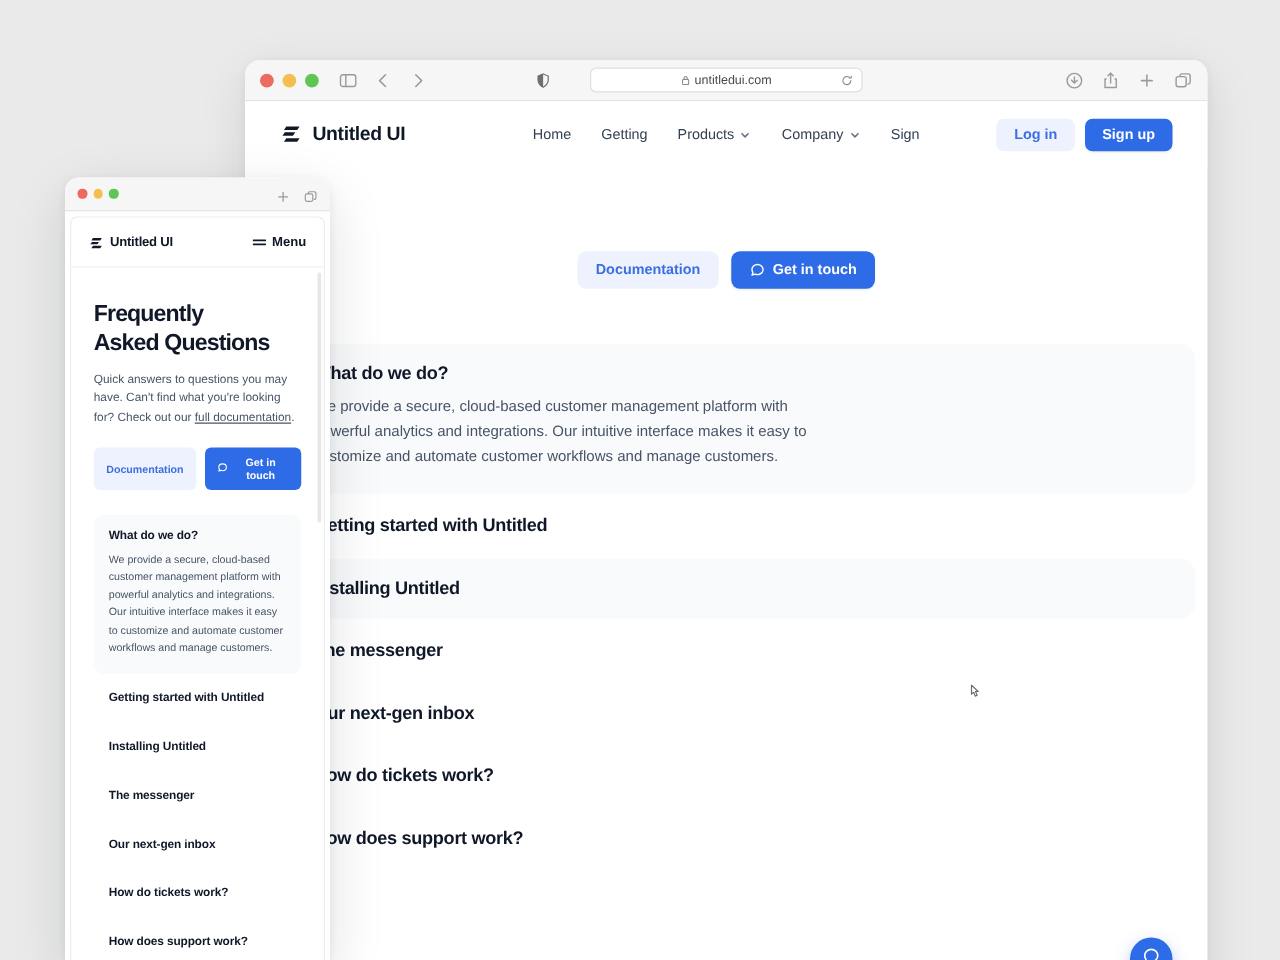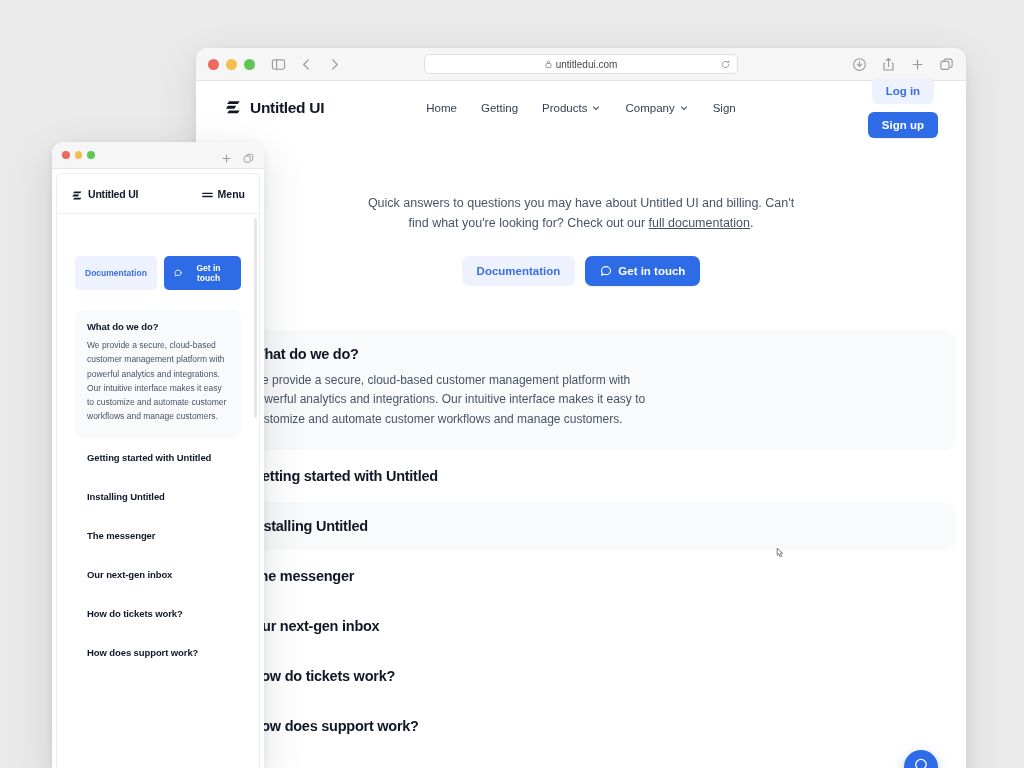--- a/index.html
+++ b/index.html
@@ -37,21 +37,21 @@
   .dot.green { background: #61c554; }
 
   .chrome-icons-left { display: flex; align-items: center; gap: 13px; margin-left: 16px; }
   .chrome-ico { width: 15px; height: 15px; color: #9a9a9a; display: flex; align-items: center; justify-content: center; }
   .chrome-ico svg { width: 100%; height: 100%; display: block; }
 
   .addr-wrap { position: absolute; left: 0; right: 0; display: flex; justify-content: center; align-items: center; pointer-events: none; }
   .shield-ico { position: absolute; left: 232px; width: 13px; height: 13px; color: #6e6e6e; pointer-events: auto; }
   .addressbar {
     pointer-events: auto;
-    width: 314px; height: 20px;
+    width: 218px; height: 20px;
     background: #ffffff;
     border: 1px solid #e0e0e0;
     border-radius: 5px;
     display: flex; align-items: center; justify-content: center;
     position: relative;
     font-size: 10px; color: #4a4a4a;
     gap: 4px;
   }
   .addressbar .lock { width: 7px; height: 9px; display: block; color: #8a8a8a; }
   .addressbar .reload { position: absolute; right: 7px; width: 9px; height: 9px; color: #8a8a8a; }
@@ -67,21 +67,21 @@
     position: relative;
   }
   .logo { display: flex; align-items: center; gap: 8px; }
   .logo-mark { width: 18px; height: 18px; display: block; }
   .logo-text { font-size: 15.5px; font-weight: 700; color: #101828; letter-spacing: -0.3px; }
 
   .nav { position: absolute; left: 0; right: 0; display: flex; justify-content: center; gap: 24px; align-items: center; pointer-events: none; }
   .nav a { pointer-events: auto; font-size: 11.5px; font-weight: 400; color: #344054; text-decoration: none; display: flex; align-items: center; gap: 4px; }
   .chev-sm { width: 10px; height: 10px; color: #667085; }
 
-  .header-actions { margin-left: auto; display: flex; align-items: center; gap: 8px; flex-direction: column; }
+  .header-actions { margin-left: auto; display: flex; align-items: flex-end; gap: 8px; }
   .btn-login {
     font-size: 11.5px; font-weight: 600; color: #3b6fe0;
     background: #eef2ff; border: none; border-radius: 6px;
     padding: 7px 14px; cursor: pointer;
   }
   .btn-signup {
     font-size: 11.5px; font-weight: 600; color: #fff;
     background: #2e6be6; border: none; border-radius: 6px;
     padding: 7px 14px; cursor: pointer;
     box-shadow: 0 1px 2px rgba(16,24,40,0.06);
@@ -335,23 +335,20 @@
           </a>
       </nav>
 
       <div class="header-actions">
         <button class="btn-login">Log in</button>
         <button class="btn-signup">Sign up</button>
       </div>
     </div>
 
     <div class="hero">
-      <p>
-        <span>Quick answers to questions you may have about Untitled UI and billing. Can't find what you're looking for? Check out our </span><a href="#">full documentation</a><span>.</span>
-      </p>
       <div class="hero-btns">
         <button class="btn-doc">Documentation</button>
         <button class="btn-touch">
           <span class="msg-ico">
             <svg viewBox="0 0 14 14" fill="none" stroke="currentColor" stroke-width="1.3" stroke-linecap="round" stroke-linejoin="round">
               <path d="M12.2 6.6c0 2.6-2.3 4.7-5.2 4.7-.8 0-1.6-.2-2.3-.5l-2.9 1 1-2.4A4.4 4.4 0 011.8 6.6c0-2.6 2.3-4.7 5.2-4.7s5.2 2.1 5.2 4.7z"></path>
             </svg>
           </span>
           <span>Get in touch</span>
         </button>
@@ -498,20 +495,27 @@
             <svg viewBox="0 0 14 10" fill="none" stroke="currentColor" stroke-width="1.8" stroke-linecap="round">
               <line x1="1" y1="3" x2="13" y2="3"></line>
                 <line x1="1" y1="7" x2="13" y2="7"></line>
             </svg>
           </span>
           <span>Menu</span>
         </div>
       </div>
 
       <div class="m-body">
+        <h1>
+          <span>Frequently</span><br>
+          <span>Asked Questions</span>
+        </h1>
+        <p>
+          <span>Quick answers to questions you may have. Can't find what you're looking for? Check out our </span><a href="#">full documentation</a><span>.</span>
+        </p>
         <div class="m-btns">
           <button class="m-btn-doc">Documentation</button>
           <button class="m-btn-touch">
             <span class="msg-ico">
               <svg viewBox="0 0 14 14" fill="none" stroke="currentColor" stroke-width="1.5" stroke-linecap="round" stroke-linejoin="round">
                 <path d="M12.2 6.6c0 2.6-2.3 4.7-5.2 4.7-.8 0-1.6-.2-2.3-.5l-2.9 1 1-2.4A4.4 4.4 0 011.8 6.6c0-2.6 2.3-4.7 5.2-4.7s5.2 2.1 5.2 4.7z"></path>
               </svg>
             </span>
             <span>Get in touch</span>
           </button>

